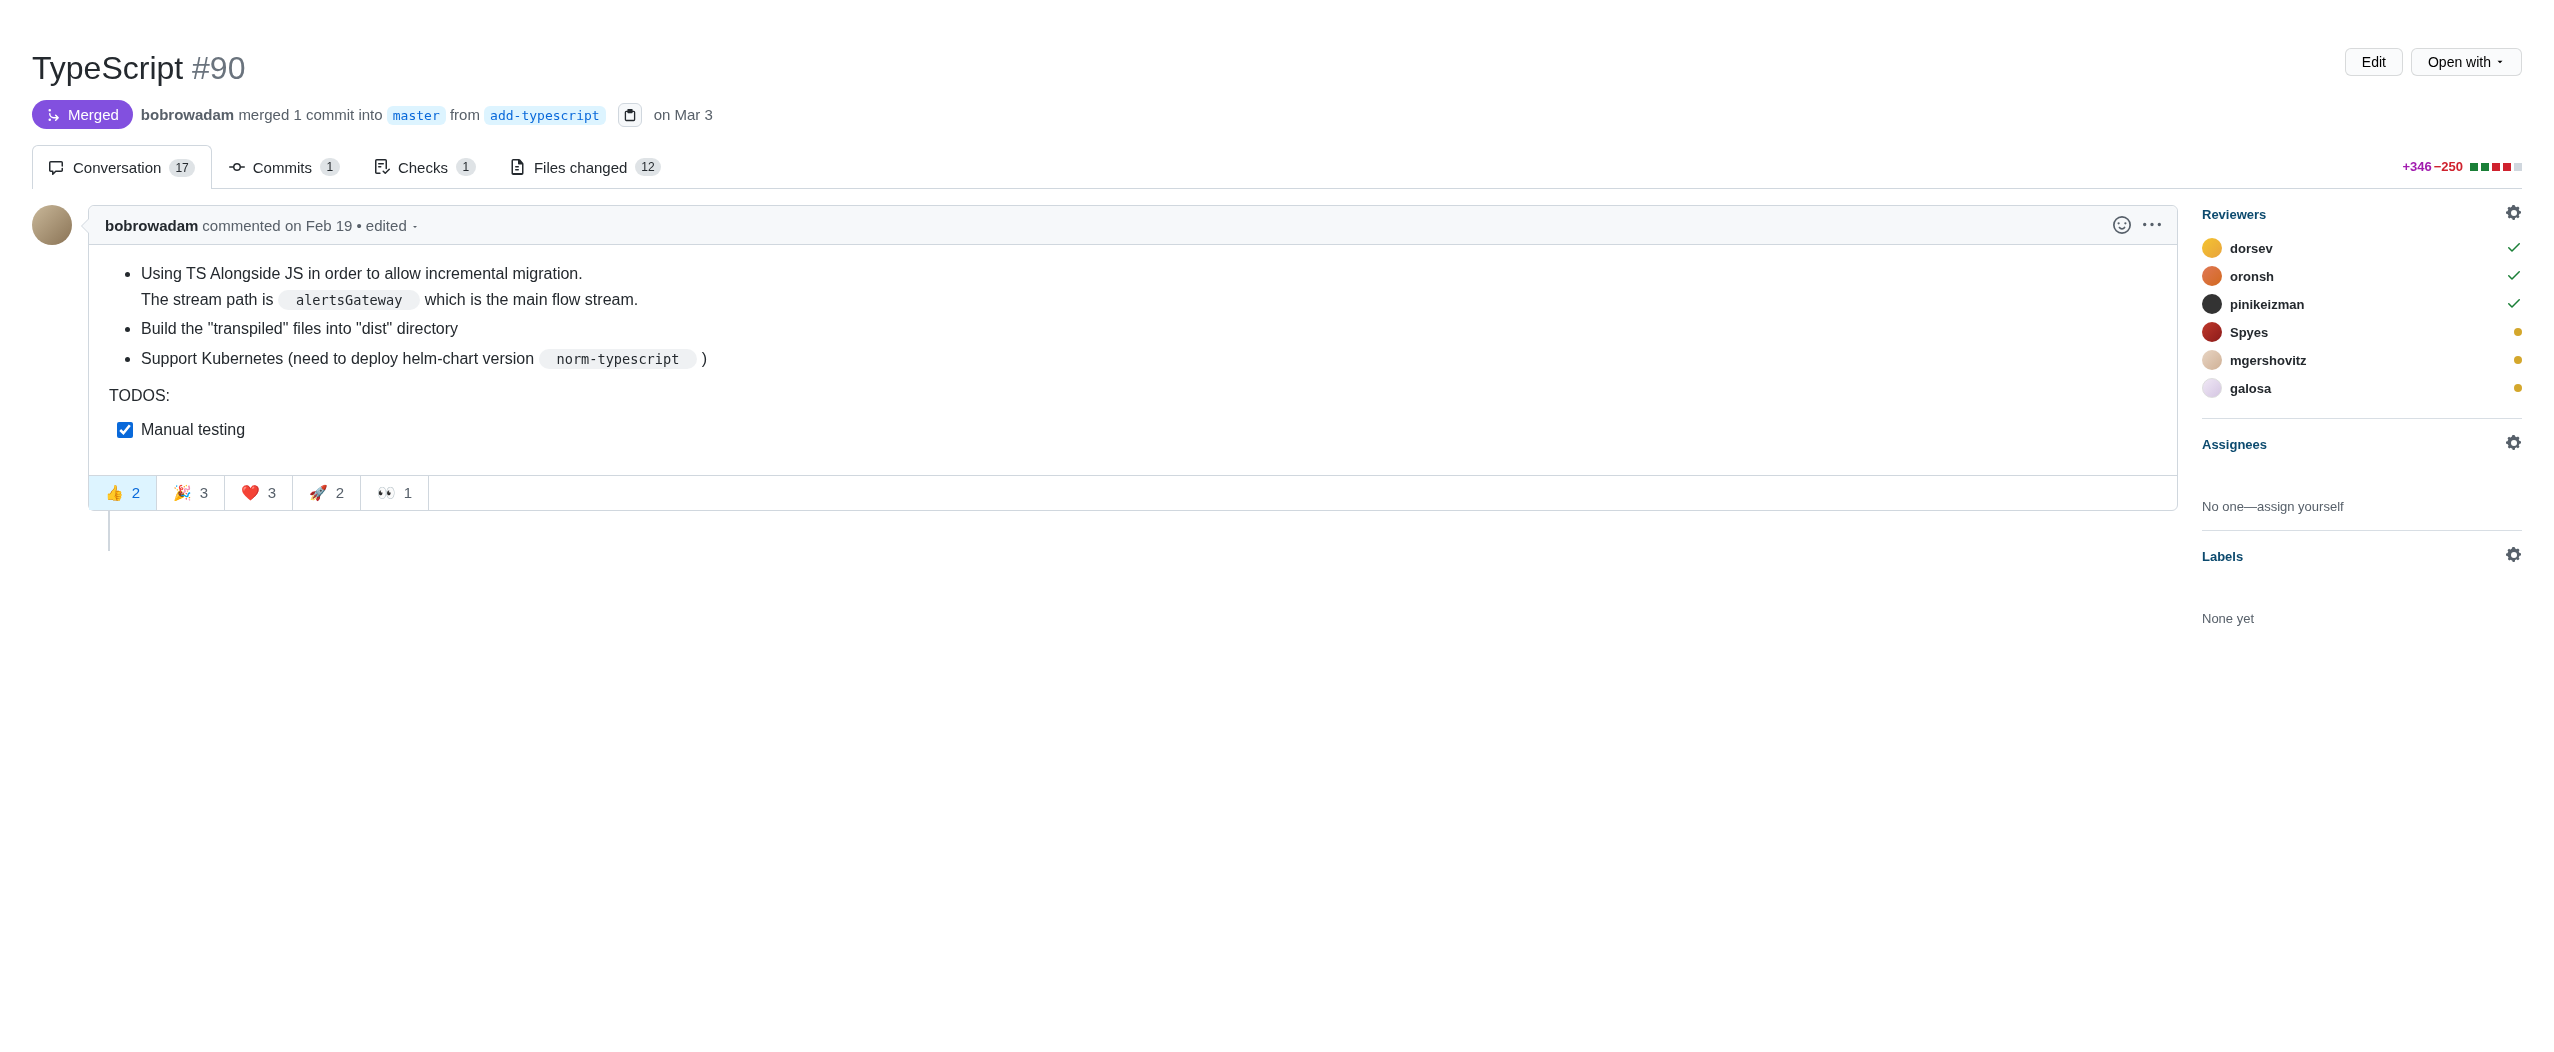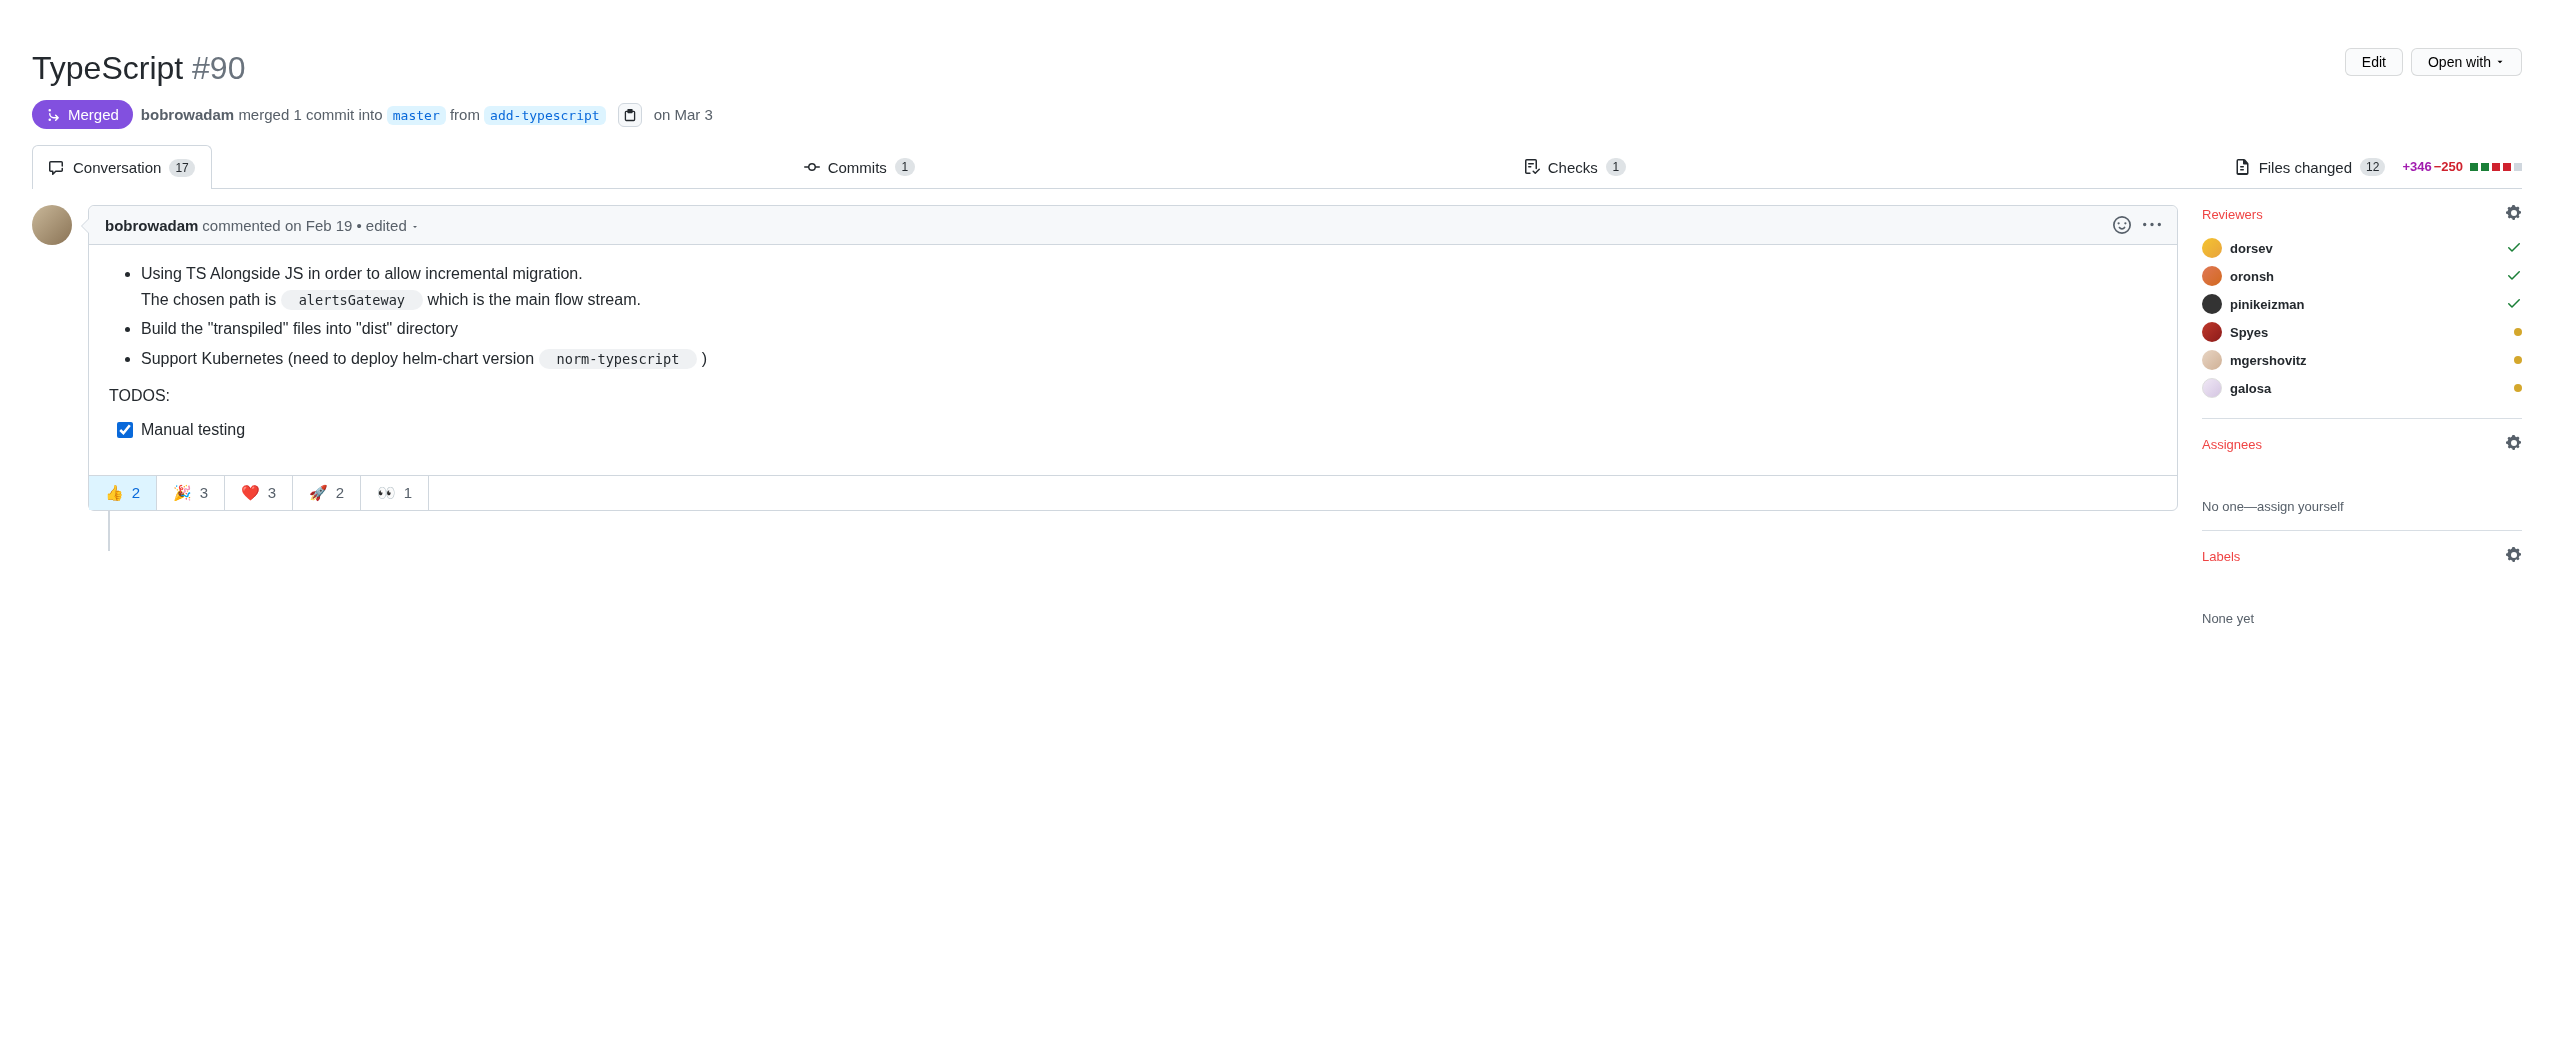--- a/index.html
+++ b/index.html
@@ -10,21 +10,21 @@
 .title-block h1 .pr-num { color: #6a737d; font-weight: 300; }
 .header-actions { display: flex; gap: 8px; }
 .btn { display: inline-flex; align-items: center; padding: 5px 16px; font-size: 14px; font-weight: 500; border: 1px solid rgba(27,31,35,0.15); border-radius: 6px; background: #fafbfc; cursor: pointer; gap: 4px; }
 .meta-row { display: flex; align-items: center; gap: 8px; margin-top: 12px; margin-bottom: 16px; flex-wrap: wrap; }
 .state-badge { display: inline-flex; align-items: center; gap: 6px; background: #8250df; color: #fff; border-radius: 2em; padding: 6px 14px; font-weight: 500; font-size: 15px; }
 .meta-text { color: #586069; font-size: 15px; }
 .meta-text .author { color: #586069; font-weight: 600; }
 .branch-label { font-family: SFMono-Regular, Consolas, monospace; font-size: 13px; background: #ddf4ff; color: #0969da; padding: 2px 6px; border-radius: 6px; }
 .copy-icon-btn { display: inline-flex; width: 24px; height: 24px; align-items: center; justify-content: center; border: 1px solid #d0d7de; border-radius: 6px; background: #f6f8fa; cursor: pointer; margin: 0 4px; }
 .tabnav { display: flex; align-items: center; border-bottom: 1px solid #d0d7de; margin-bottom: 16px; }
-.tabnav-tabs { display: flex; flex: 1; justify-content: space-between; }
+.tabnav-tabs { display: flex; flex: 1; }
 .tabnav-tab { display: inline-flex; align-items: center; gap: 8px; padding: 12px 16px; font-size: 15px; color: #24292e; border: 1px solid transparent; border-bottom: none; border-radius: 6px 6px 0 0; cursor: pointer; }
 .tabnav-tab.selected { background: #fff; border-color: #d0d7de; margin-bottom: -1px; }
 .counter { background: rgba(175,184,193,0.4); border-radius: 2em; padding: 0 6px; font-size: 12px; font-weight: 500; min-width: 20px; text-align: center; line-height: 18px; }
 .diffstat { font-size: 13px; font-weight: 600; display: flex; align-items: center; gap: 2px; }
 .diff-add { color: #a21caf; }
 .diff-del { color: #cf222e; margin-right: 4px; }
 .diff-block { width: 8px; height: 8px; display: inline-block; margin-left: 1px; }
 .diff-block.g { background: #1a7f37; }
 .diff-block.r { background: #cf222e; }
 .diff-block.n { background: #d0d7de; }
@@ -47,21 +47,21 @@
 .code-inline { font-family: SFMono-Regular, Consolas, monospace; font-size: 85%; background: rgba(175,184,193,0.2); padding: 2px 18px; border-radius: 10px; text-align: center; }
 .task-item { list-style: none; display: flex; align-items: center; gap: 8px; margin-left: -24px; }
 .task-item input { width: 16px; height: 16px; accent-color: #0969da; }
 .reaction-bar { display: flex; border-top: 1px solid #d0d7de; }
 .reaction { display: inline-flex; align-items: center; gap: 8px; padding: 8px 16px; border-right: 1px solid #d0d7de; cursor: pointer; font-size: 15px; }
 .reaction.selected { background: #ddf4ff; }
 .reaction .count { color: #0969da; font-weight: 500; }
 .reaction:not(.selected) .count { color: #57606a; }
 .sidebar { width: 320px; flex-shrink: 0; font-size: 13px; }
 .sidebar-section { border-bottom: 1px solid #d8dee4; padding: 16px 0; }
-.sidebar-header { display: flex; justify-content: space-between; align-items: center; margin-bottom: 10px; color: #ef4444; font-weight: 400; font-size: 13px; }
+.sidebar-header { display: flex; justify-content: space-between; align-items: center; margin-bottom: 10px; color: #0c4a6e; font-weight: 700; font-size: 13px; }
 .reviewer-row { display: flex; align-items: center; justify-content: space-between; padding: 4px 0; }
 .reviewer-left { display: flex; align-items: center; gap: 8px; }
 .reviewer-avatar { width: 20px; height: 20px; border-radius: 50%; display: inline-block; }
 .reviewer-name { font-weight: 600; font-size: 13px; color: #24292e; }
 .status-check { color: #1a7f37; }
 .status-pending { width: 8px; height: 8px; border-radius: 50%; background: #d4a72c; display: inline-block; }
 .sidebar-text { color: #57606a; font-size: 13px; margin-top: 45px; }
 .gear-icon { cursor: pointer; color: #57606a; }
 .rav-0 { background: linear-gradient(135deg,#f4c430,#e8a33d); }
 .rav-1 { background: linear-gradient(135deg,#e07856,#d2691e); }
@@ -184,21 +184,21 @@
               <svg width="18" height="18" viewBox="0 0 16 16">
                     <path d="M8 9a1.5 1.5 0 1 0 0-3 1.5 1.5 0 0 0 0 3zM1.5 9a1.5 1.5 0 1 0 0-3 1.5 1.5 0 0 0 0 3zm13 0a1.5 1.5 0 1 0 0-3 1.5 1.5 0 0 0 0 3z"></path>
                   </svg>
             </span>
           </div>
         </div>
         <div class="comment-body">
           <ul>
             <li>
               <span>Using TS Alongside JS in order to allow incremental migration.</span><br>
-              <span>The chosen path is </span><code class="code-inline">alertsGateway</code><span> which is the main flow stream.</span>
+              <span>The stream path is </span><code class="code-inline">alertsGateway</code><span> which is the main flow stream.</span>
             </li>
             <li>Build the "transpiled" files into "dist" directory</li>
             <li>
               <span>Support Kubernetes (need to deploy helm-chart version </span><code class="code-inline">norm-typescript</code><span> )</span>
             </li>
           </ul>
           <p>TODOS:</p>
           <ul>
             <li class="task-item">
               <input type="checkbox" checked="" style="">

